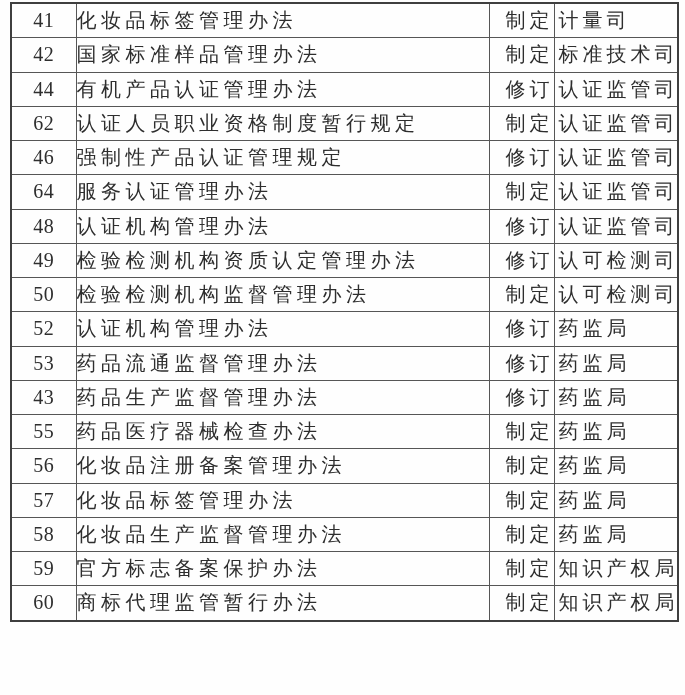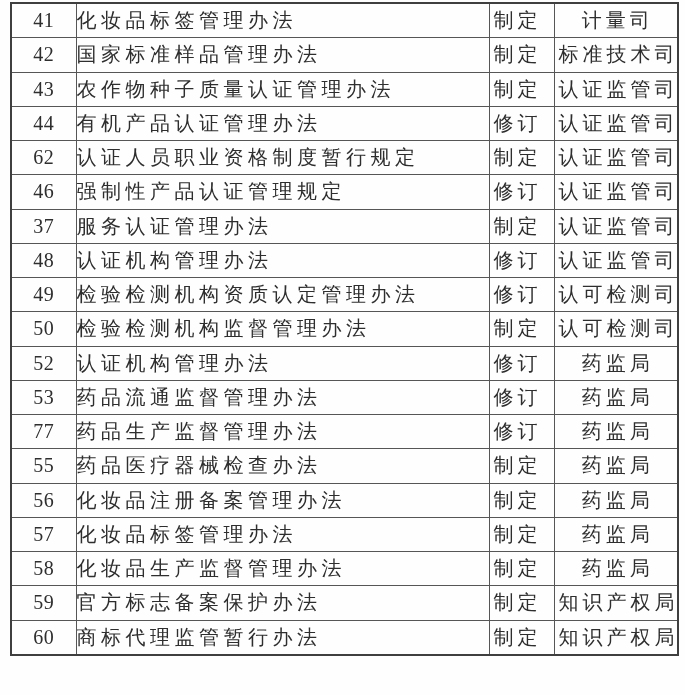--- a/index.html
+++ b/index.html
@@ -36,26 +36,25 @@
   td.c-num {
     text-align: center;
     font-size: 21px;
     letter-spacing: 0.5px;
   }
   td.c-name {
     padding-left: 13px;
     letter-spacing: 4.5px;
   }
   td.c-action {
-    text-align: left;
+    text-align: right;
     letter-spacing: 4px;
     text-indent: 4px;
   }
   td.c-dept {
-    text-align: center;
     font-size: 19px;
     letter-spacing: 4px;
     text-indent: 4px;
   }
 </style>
 </head>
 <body>
 
 <div class="page">
   <table class="regs">
@@ -72,45 +71,39 @@
     <td class="c-action">制定</td>
     <td class="c-dept">计量司</td>
   </tr>
         <tr>
     <td class="c-num">42</td>
     <td class="c-name">国家标准样品管理办法</td>
     <td class="c-action">制定</td>
     <td class="c-dept">标准技术司</td>
   </tr>
         <tr>
-    <td class="c-num">43</td>
-    <td class="c-name">农作物种子质量认证管理办法</td>
-    <td class="c-action">制定</td>
-    <td class="c-dept">认证监管司</td>
-  </tr>
-        <tr>
     <td class="c-num">44</td>
     <td class="c-name">有机产品认证管理办法</td>
     <td class="c-action">修订</td>
     <td class="c-dept">认证监管司</td>
   </tr>
         <tr>
     <td class="c-num">62</td>
     <td class="c-name">认证人员职业资格制度暂行规定</td>
     <td class="c-action">制定</td>
     <td class="c-dept">认证监管司</td>
   </tr>
         <tr>
     <td class="c-num">46</td>
     <td class="c-name">强制性产品认证管理规定</td>
     <td class="c-action">修订</td>
     <td class="c-dept">认证监管司</td>
   </tr>
         <tr>
-    <td class="c-num">37</td>
+    <td class="c-num">64</td>
     <td class="c-name">服务认证管理办法</td>
     <td class="c-action">制定</td>
     <td class="c-dept">认证监管司</td>
   </tr>
         <tr>
     <td class="c-num">48</td>
     <td class="c-name">认证机构管理办法</td>
     <td class="c-action">修订</td>
     <td class="c-dept">认证监管司</td>
   </tr>
@@ -132,21 +125,21 @@
     <td class="c-action">修订</td>
     <td class="c-dept">药监局</td>
   </tr>
         <tr>
     <td class="c-num">53</td>
     <td class="c-name">药品流通监督管理办法</td>
     <td class="c-action">修订</td>
     <td class="c-dept">药监局</td>
   </tr>
         <tr>
-    <td class="c-num">77</td>
+    <td class="c-num">43</td>
     <td class="c-name">药品生产监督管理办法</td>
     <td class="c-action">修订</td>
     <td class="c-dept">药监局</td>
   </tr>
         <tr>
     <td class="c-num">55</td>
     <td class="c-name">药品医疗器械检查办法</td>
     <td class="c-action">制定</td>
     <td class="c-dept">药监局</td>
   </tr>

